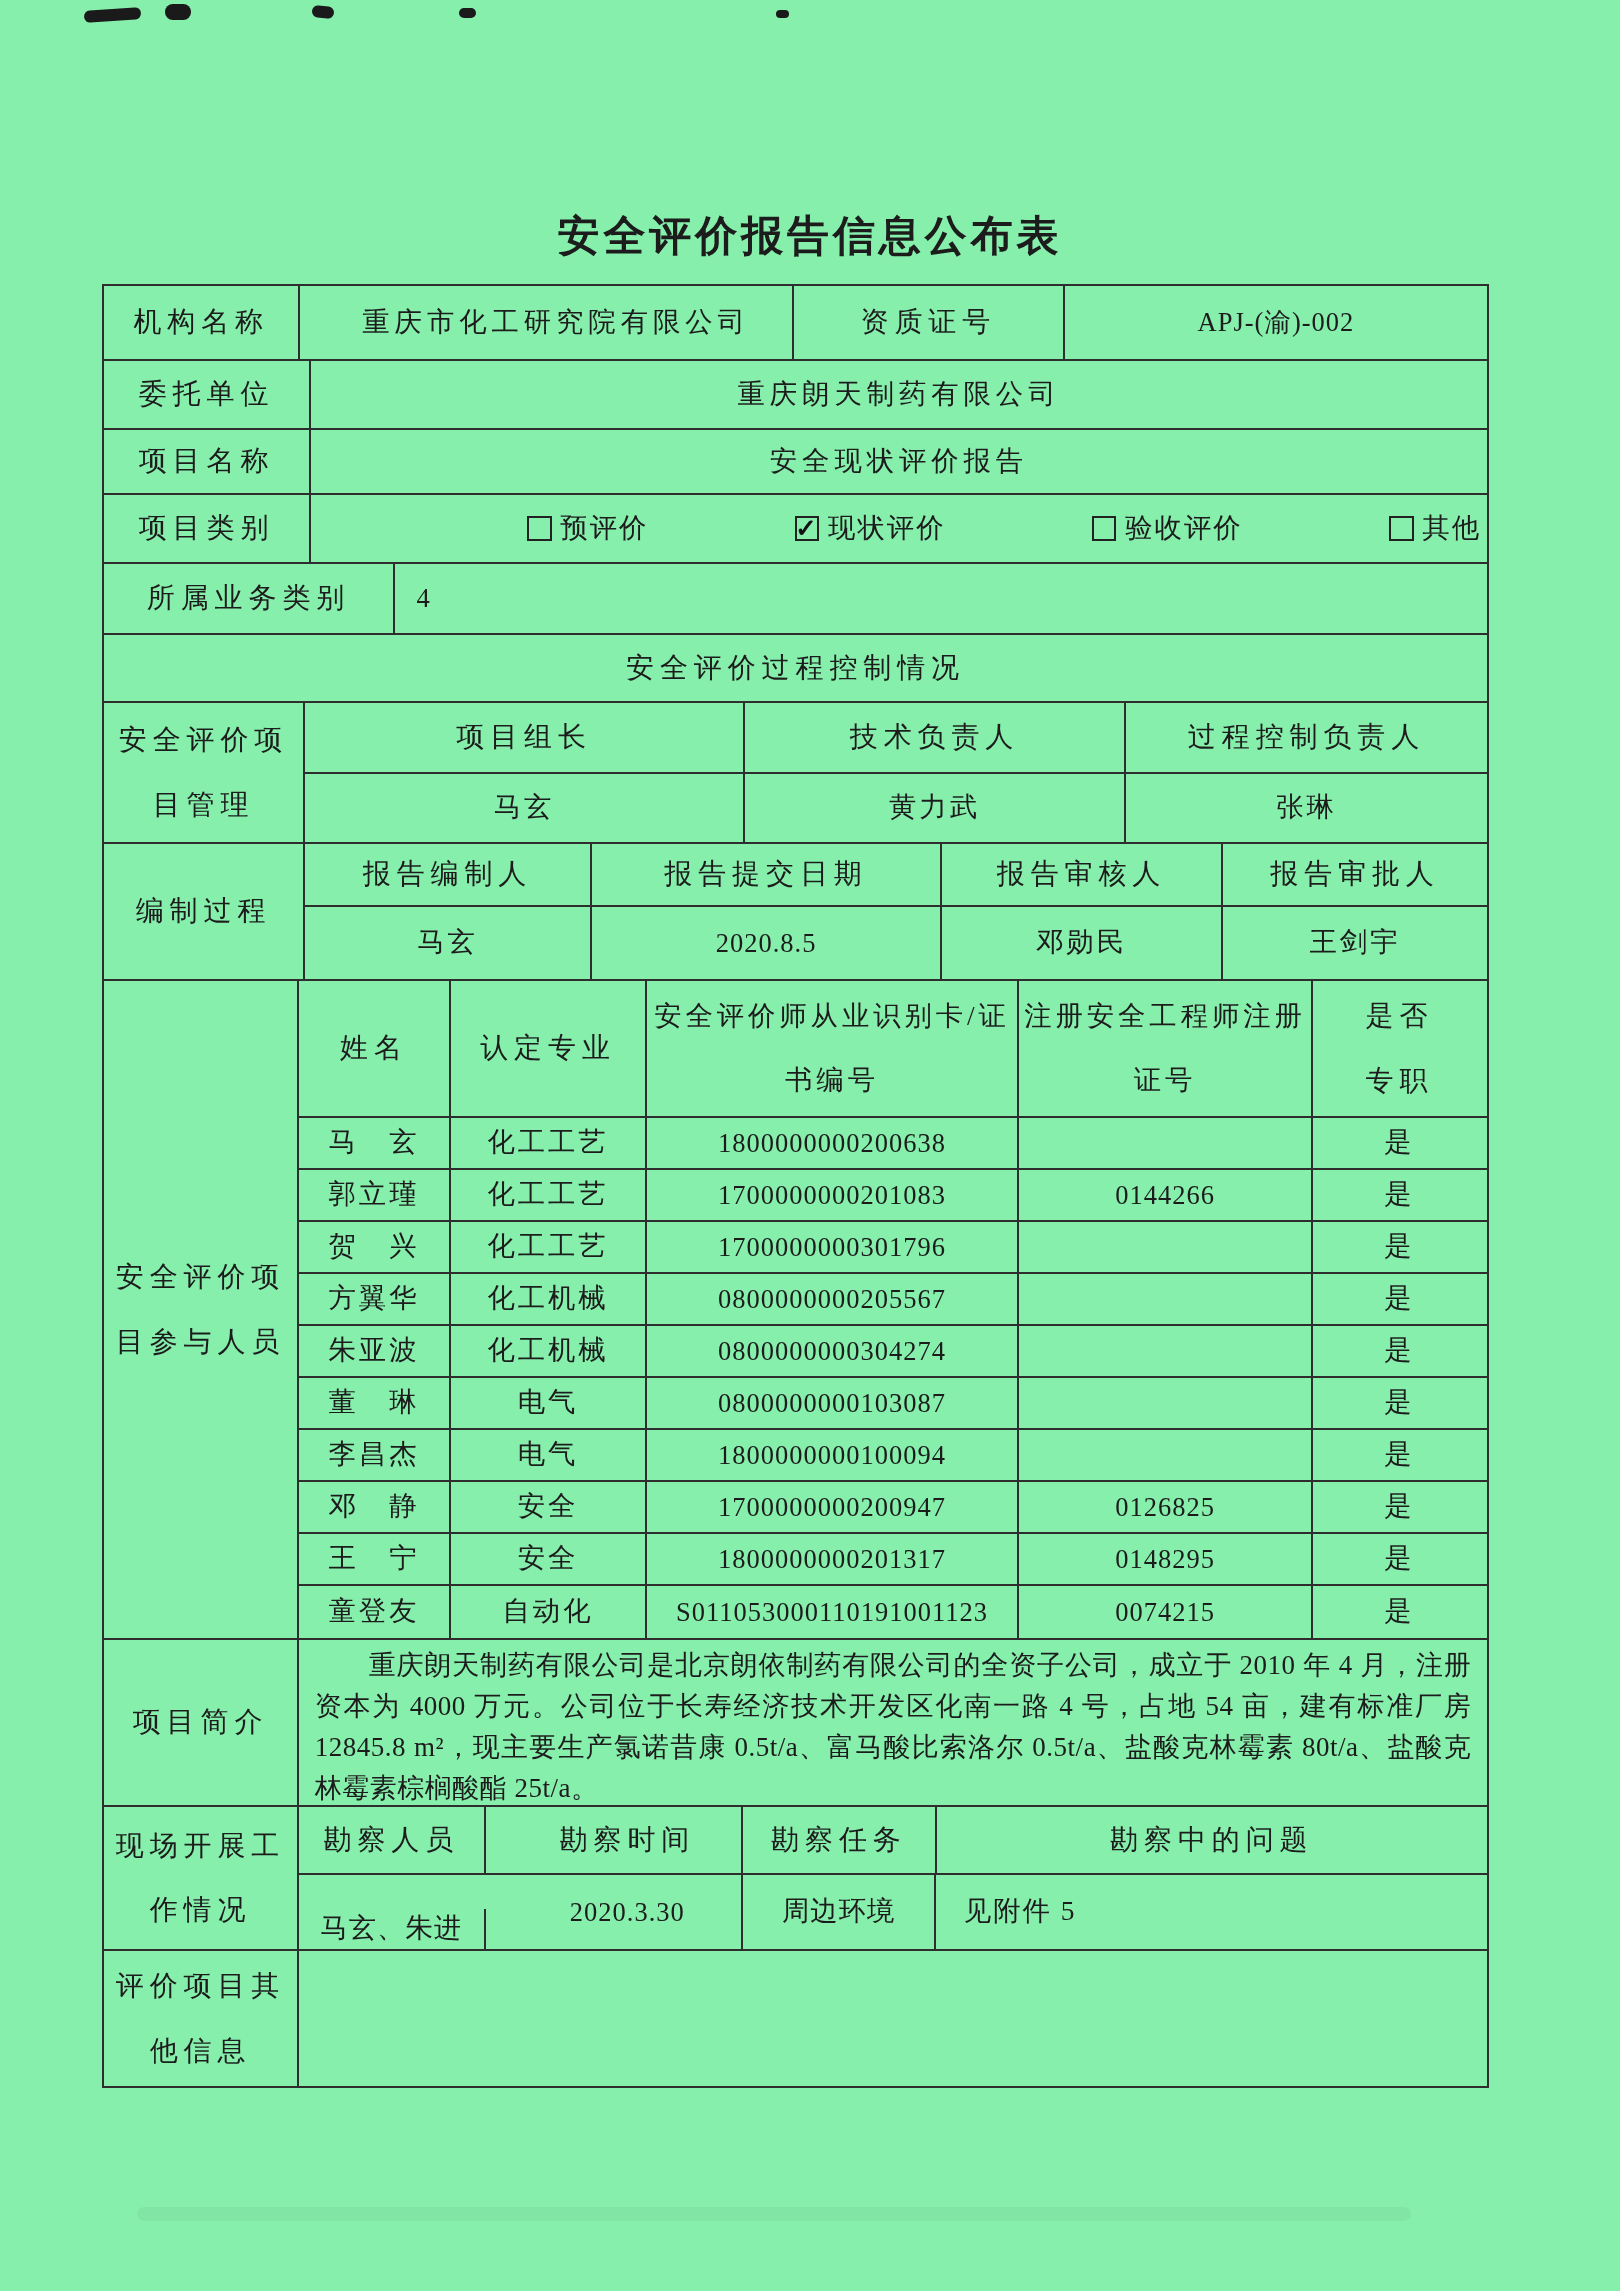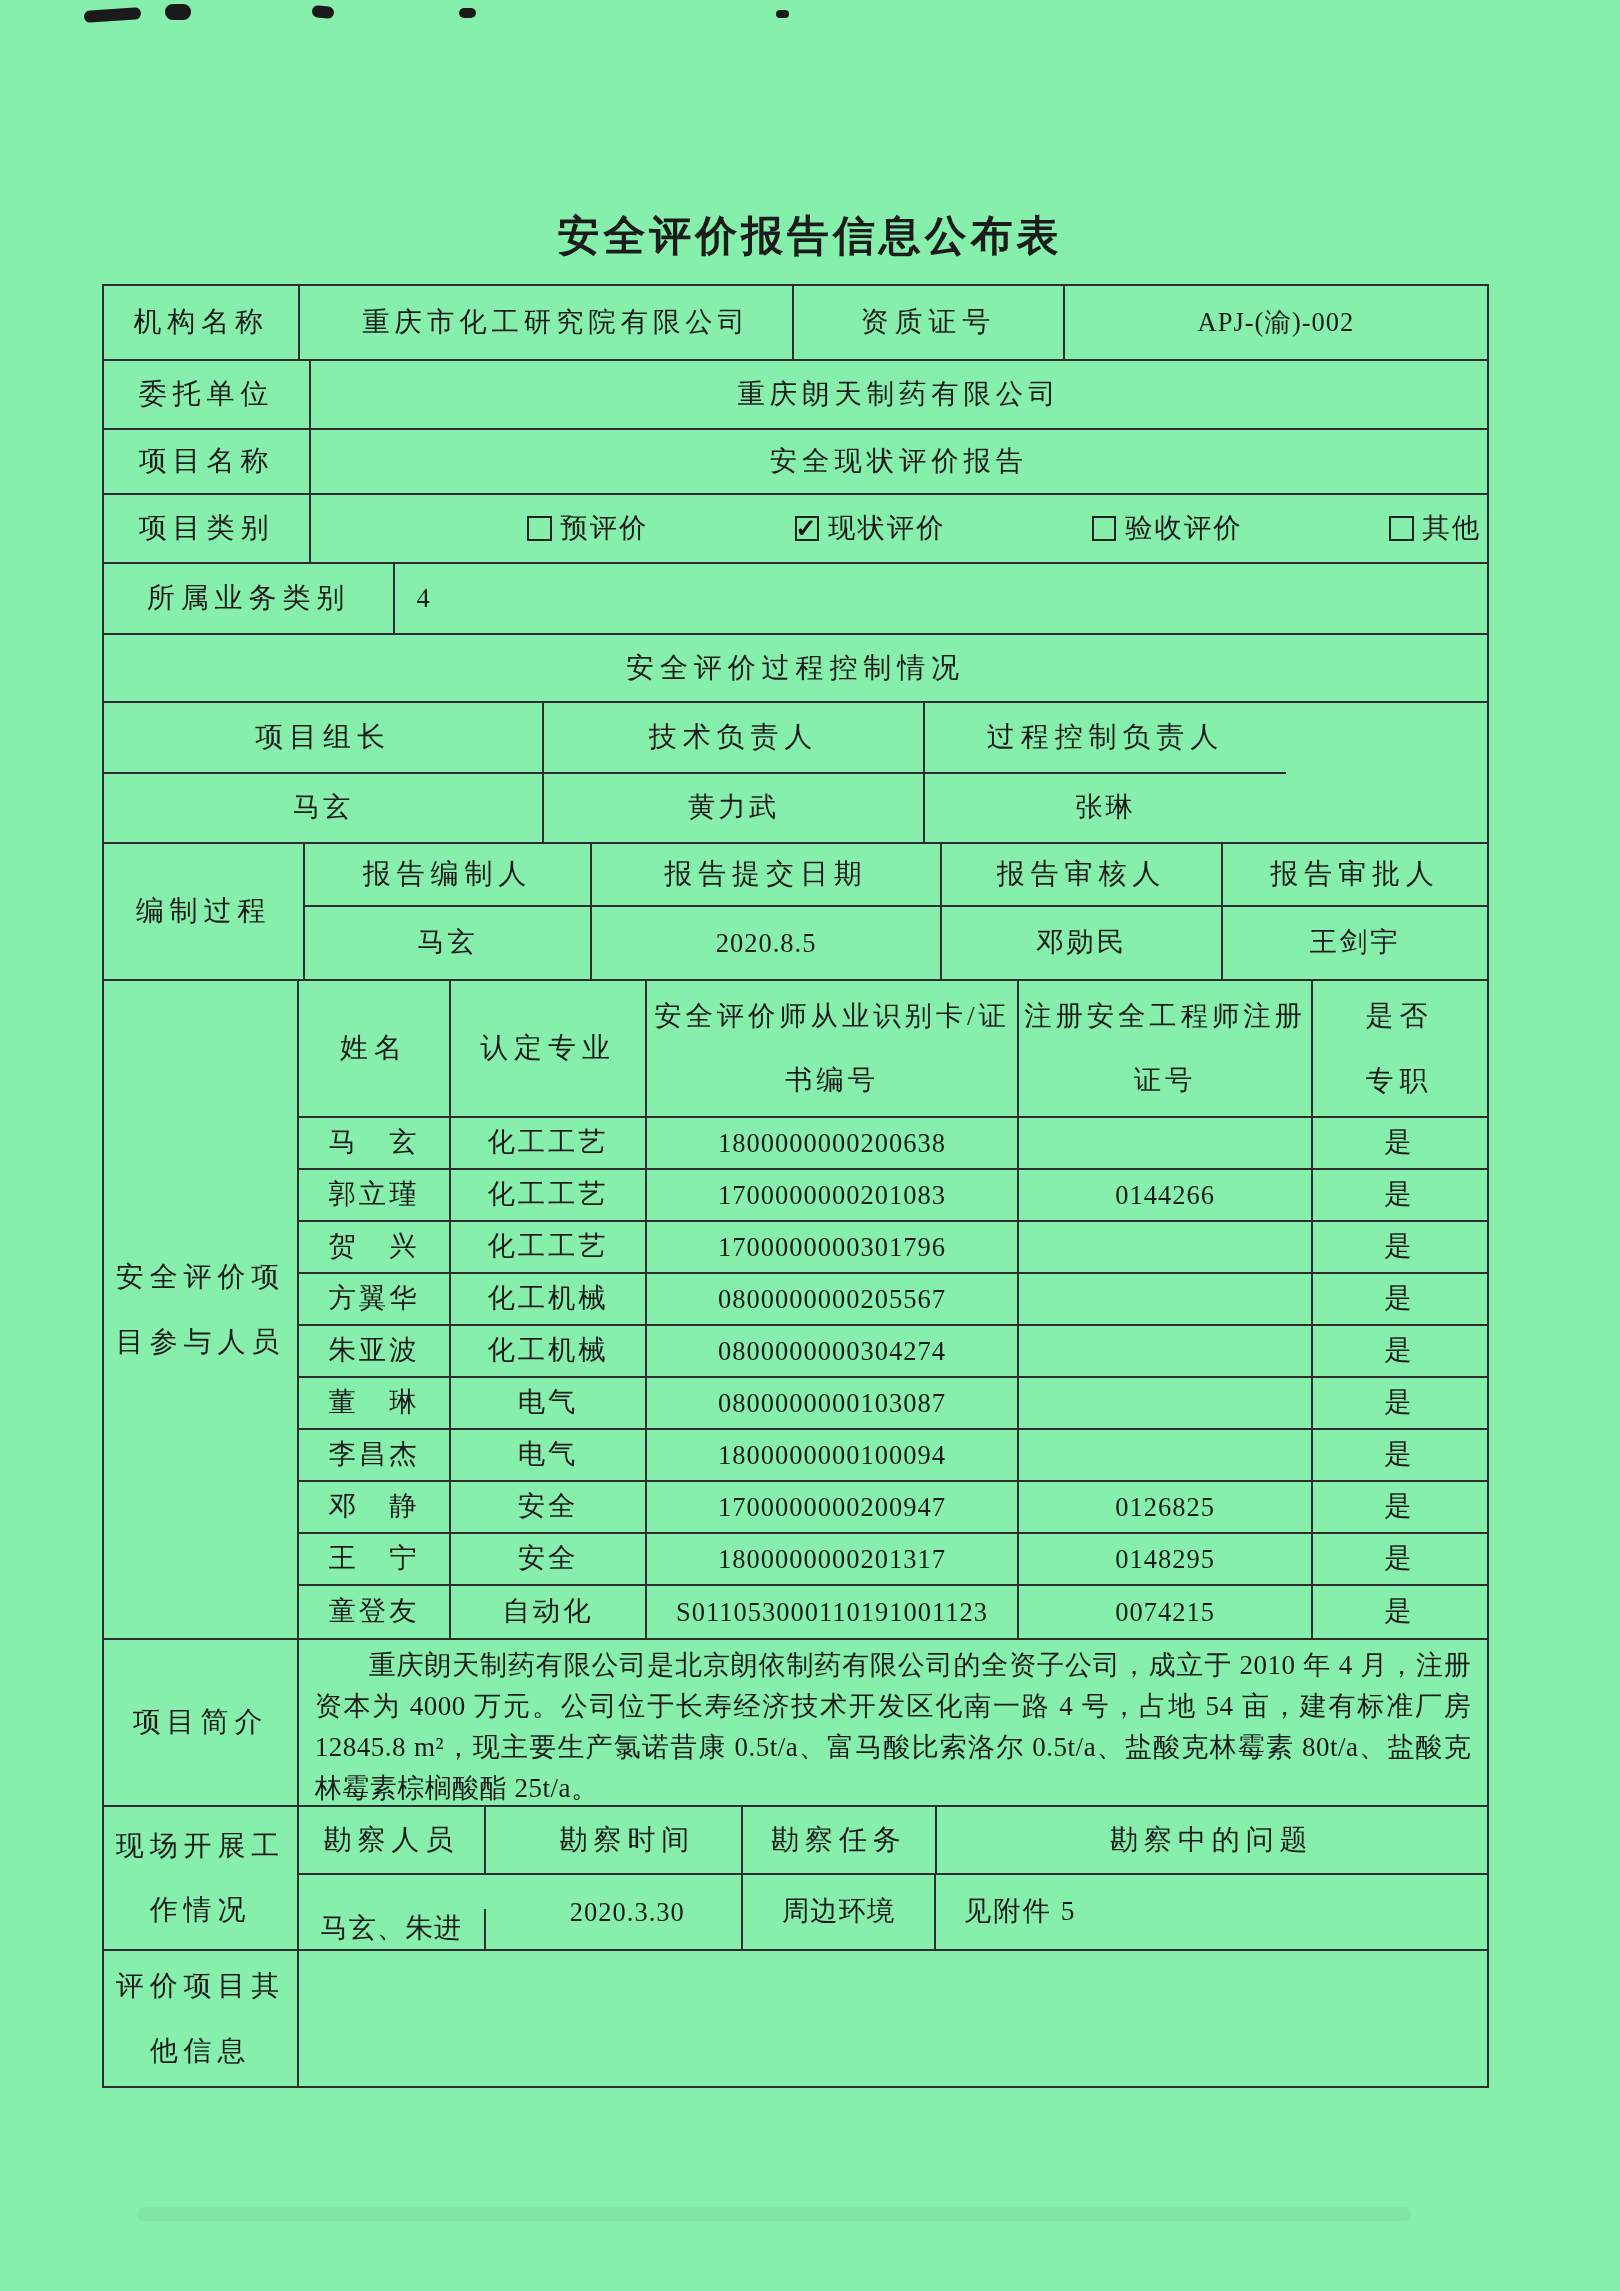--- a/index.html
+++ b/index.html
@@ -142,20 +142,21 @@
     <div class="row h72 bb">
       <div class="cell label w297 br">所属业务类别</div>
       <div class="cell num w1114 left" style="padding-left:21.6px;">4</div>
     </div>
 
     <div class="row h69 bb">
       <div class="cell label" style="width:1383px;">安全评价过程控制情况</div>
     </div>
 
     <div class="row h144 bb">
+      <div class="cell label w205 br">安全评价项目管理</div>
       <div class="stack w1206">
         <div class="row h73 bb">
           <div class="cell hdr w449 br">项目组长</div>
           <div class="cell hdr w389 br">技术负责人</div>
           <div class="cell hdr w368">过程控制负责人</div>
         </div>
         <div class="row h71">
           <div class="cell w449 br">马玄</div>
           <div class="cell w389 br">黄力武</div>
           <div class="cell w368">张琳</div>

